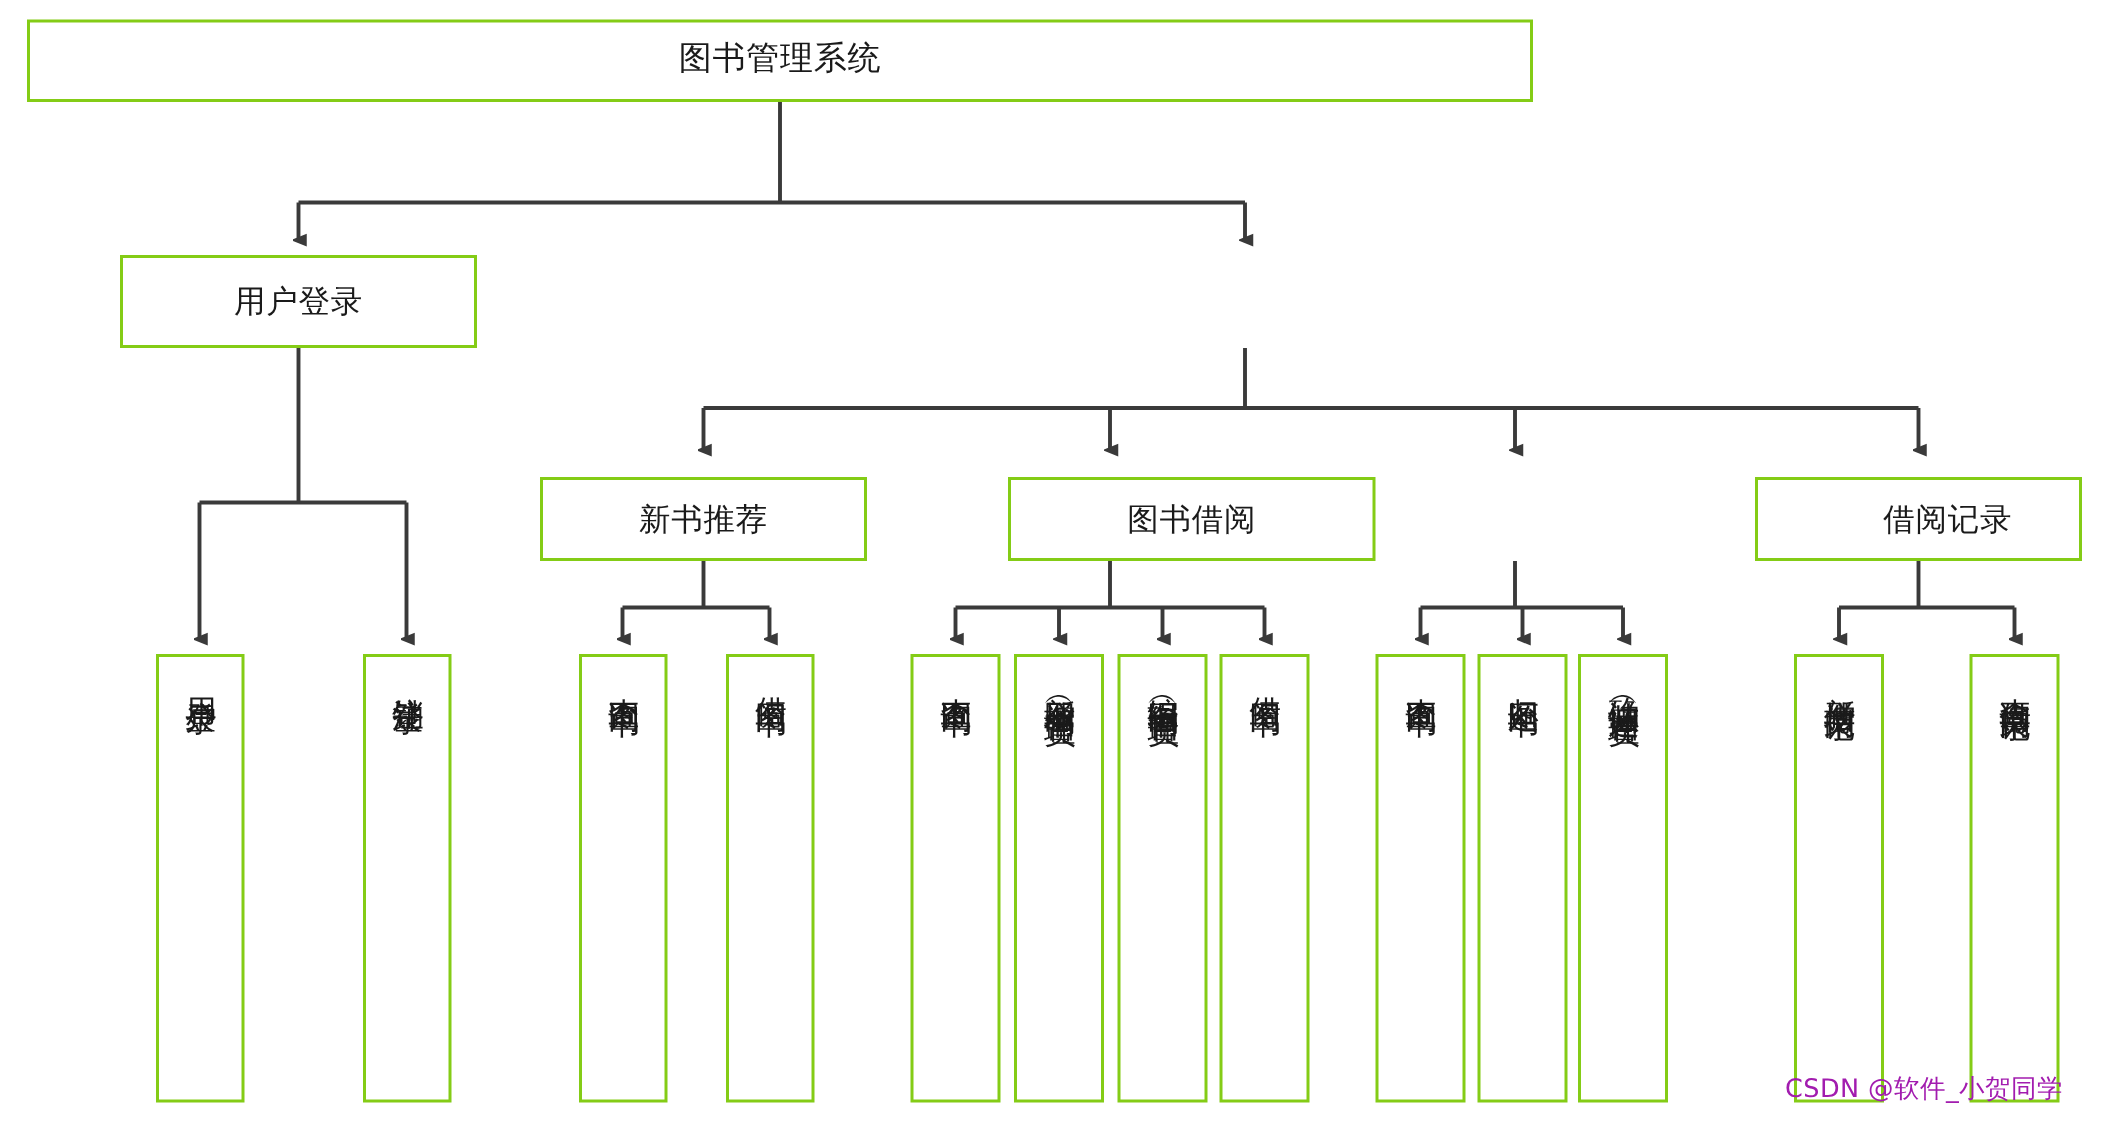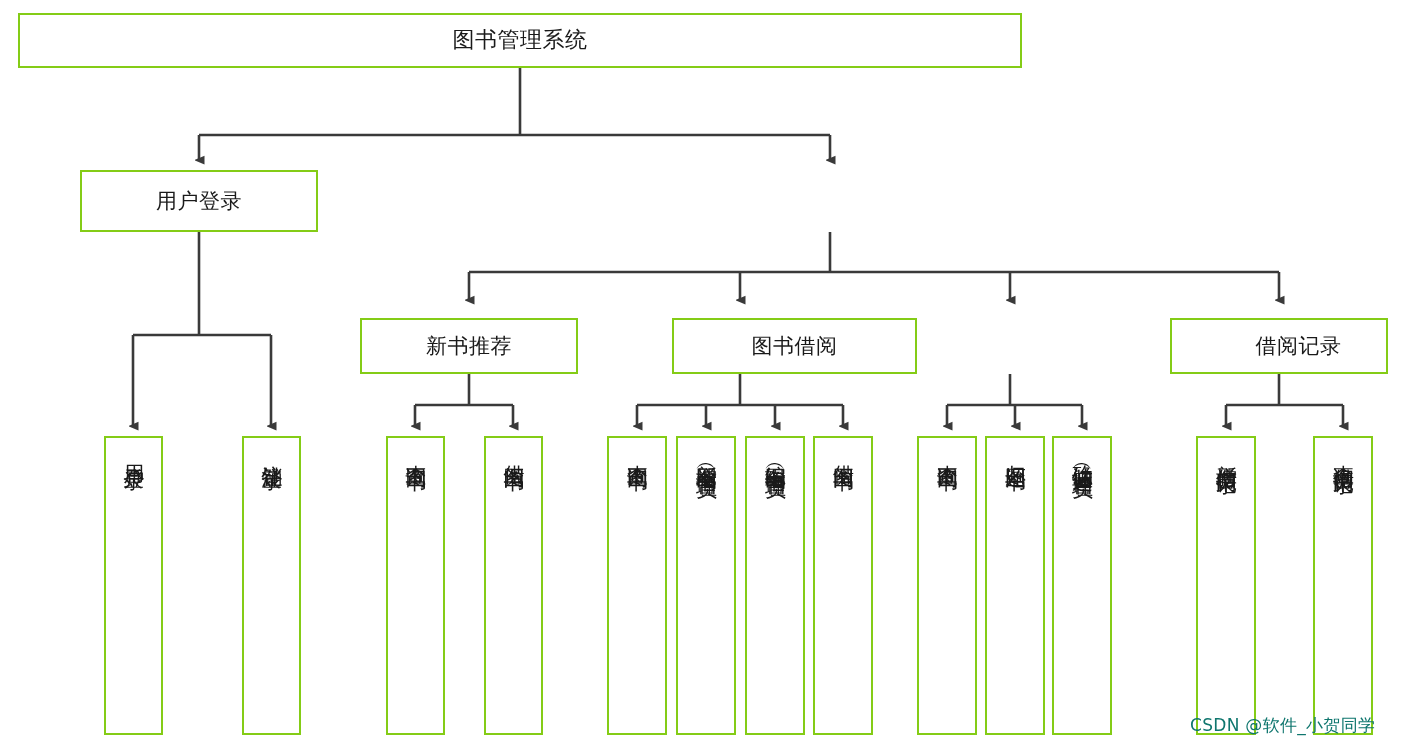--- a/index.html
+++ b/index.html
@@ -58,21 +58,21 @@
     font-size: 21px;
     letter-spacing: 2px;
     line-height: 1;
     white-space: pre;
   }
   #watermark {
     position: absolute;
     left: 1190px;
     top: 714px;
     font-size: 17px;
-    color: #0f766e;
+    color: #a21caf;
     white-space: pre;
     z-index: 3;
     letter-spacing: 0.3px;
   }
 </style>
 </head>
 <body>
 
 <div id="diagram-root">
 

